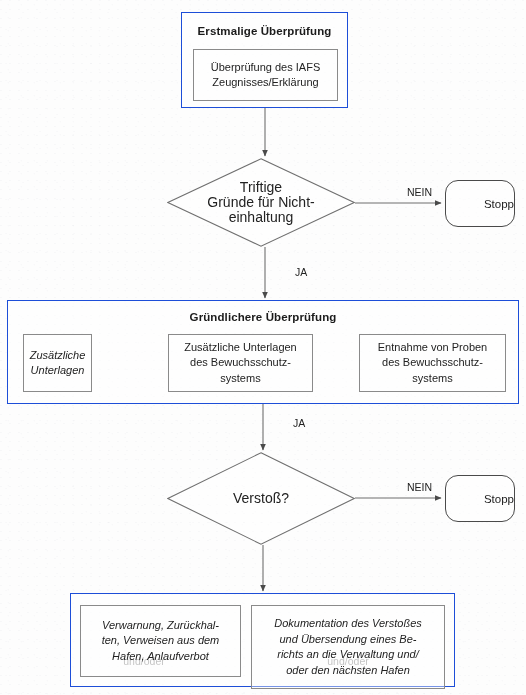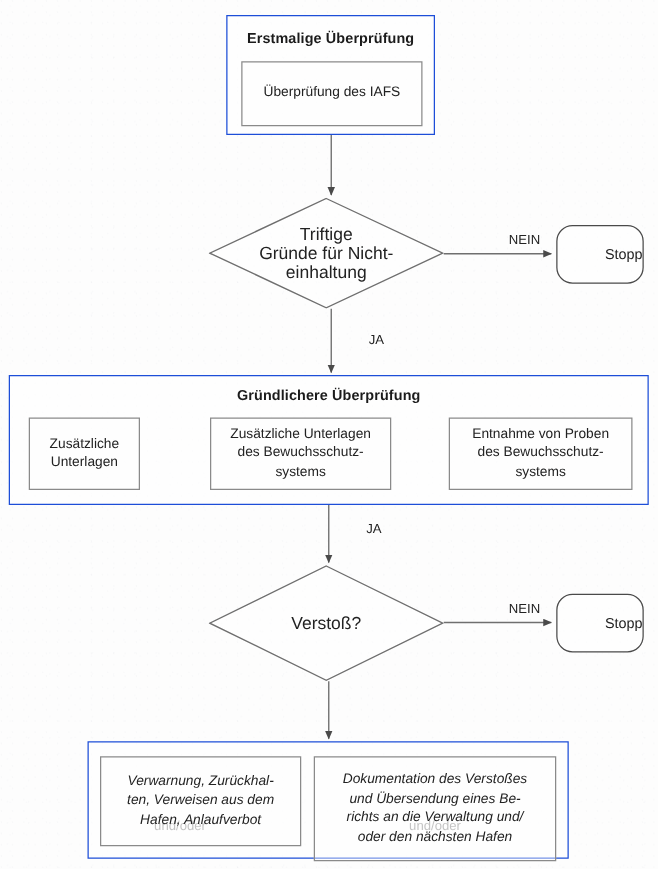--- a/index.html
+++ b/index.html
@@ -150,20 +150,21 @@
     <line x1="263" y1="545" x2="263" y2="591" marker-end="url(#arrowhead)"></line>
   </g>
 </svg>
 
 <div id="flow-root">
 
   <div class="node group-box" style="left:181px; top:12px; width:167px; height:96px;">
     <div class="group-title" style="margin-top:12px;">Erstmalige Überprüfung</div>
     <div class="inner-box" style="left:11px; top:36px; width:145px; height:52px; flex-direction:column;">
       <span>Überprüfung des IAFS</span>
+      <span>Zeugnisses/Erklärung</span>
     </div>
   </div>
 
   <div class="diamond-wrap" style="left:167px; top:158px; width:188px; height:89px;">
     <svg width="188" height="89" viewBox="0 0 188 89" xmlns="http://www.w3.org/2000/svg">
       <polygon points="94,0.8 187.2,44.5 94,88.2 0.8,44.5" fill="rgba(255,255,255,0.45)" stroke="#6f6f6f" stroke-width="1.1"></polygon>
     </svg>
     <div class="diamond-text">Triftige
 Gründe für Nicht-
 einhaltung</div>
@@ -173,21 +174,21 @@
 
   <div class="conn-label" style="left:272px; top:266px;">JA</div>
 
   <div class="terminator" style="left:445px; top:180px; width:70px; height:47px;">
     <span>Stopp</span>
   </div>
 
   <div class="node group-box" style="left:7px; top:300px; width:512px; height:104px;">
     <div class="group-title" style="margin-top:10px;">Gründlichere Überprüfung</div>
 
-    <div class="inner-box" style="left:15px; top:33px; width:89px; height:58px; white-space:pre-line;">Zusätzliche
+    <div class="inner-box" style="left:15px; top:33px; width:69px; height:58px; white-space:pre-line;font-style:italic;">Zusätzliche
 Unterlagen</div>
 
     <div class="joiner-label" style="left:107px; top:354px; width:58px;">und/oder</div>
 
     <div class="inner-box" style="left:160px; top:33px; width:145px; height:58px; white-space:pre-line;">Zusätzliche Unterlagen
 des Bewuchsschutz-
 systems</div>
 
     <div class="joiner-label" style="left:311px; top:354px; width:58px;">und/oder</div>
 

